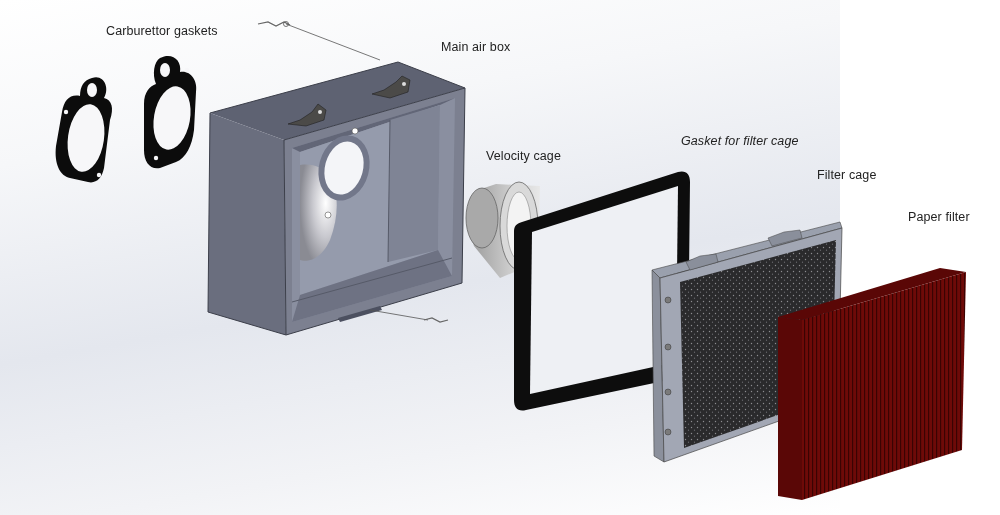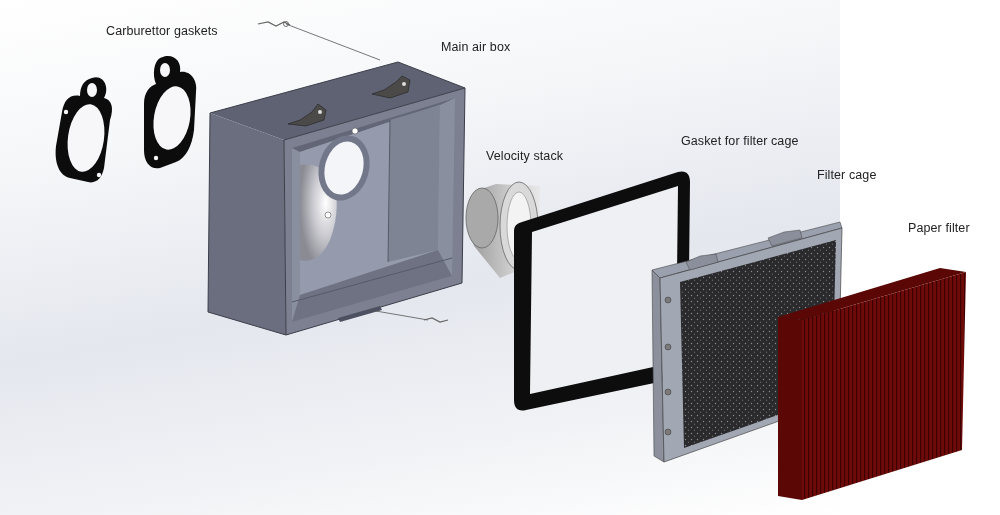--- a/index.html
+++ b/index.html
@@ -132,17 +132,17 @@
 
     <g>
       <polygon points="778,317 940,268 966,272 802,320" fill="#5a0706"></polygon>
       <polygon points="778,317 802,320 802,500 778,496" fill="#5a0706"></polygon>
       <polygon points="802,320 966,272 962,450 802,500" fill="url(#pleats)"></polygon>
     </g>
   </svg>
 
   <div class="label" style="left:106px; top:24px;">Carburettor gaskets</div>
   <div class="label" style="left:441px; top:40px;text-align:right;">Main air box</div>
-  <div class="label" style="left:486px; top:149px;">Velocity stack</div>
-  <div class="label" style="left:681px; top:134px;">Gasket for filter cage</div>
+  <div class="label" style="left:486px; top:149px;">Velocity cage</div>
+  <div class="label" style="left:681px; top:134px;font-style:italic;">Gasket for filter cage</div>
   <div class="label" style="left:817px; top:168px;">Filter cage</div>
-  <div class="label" style="left:908px; top:221px;">Paper filter</div>
+  <div class="label" style="left:908px; top:210px;">Paper filter</div>
 </div>
 
 </body></html>

